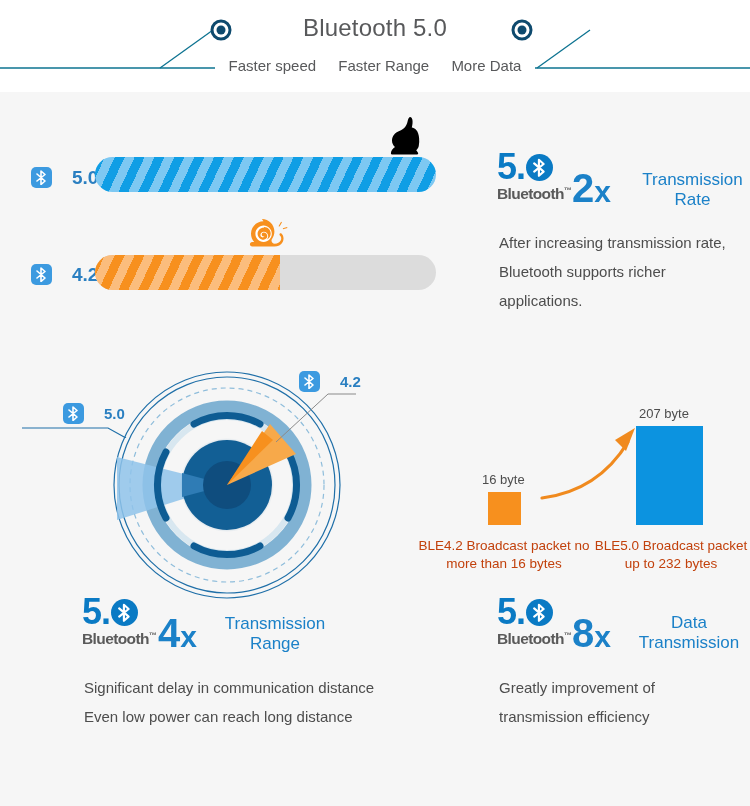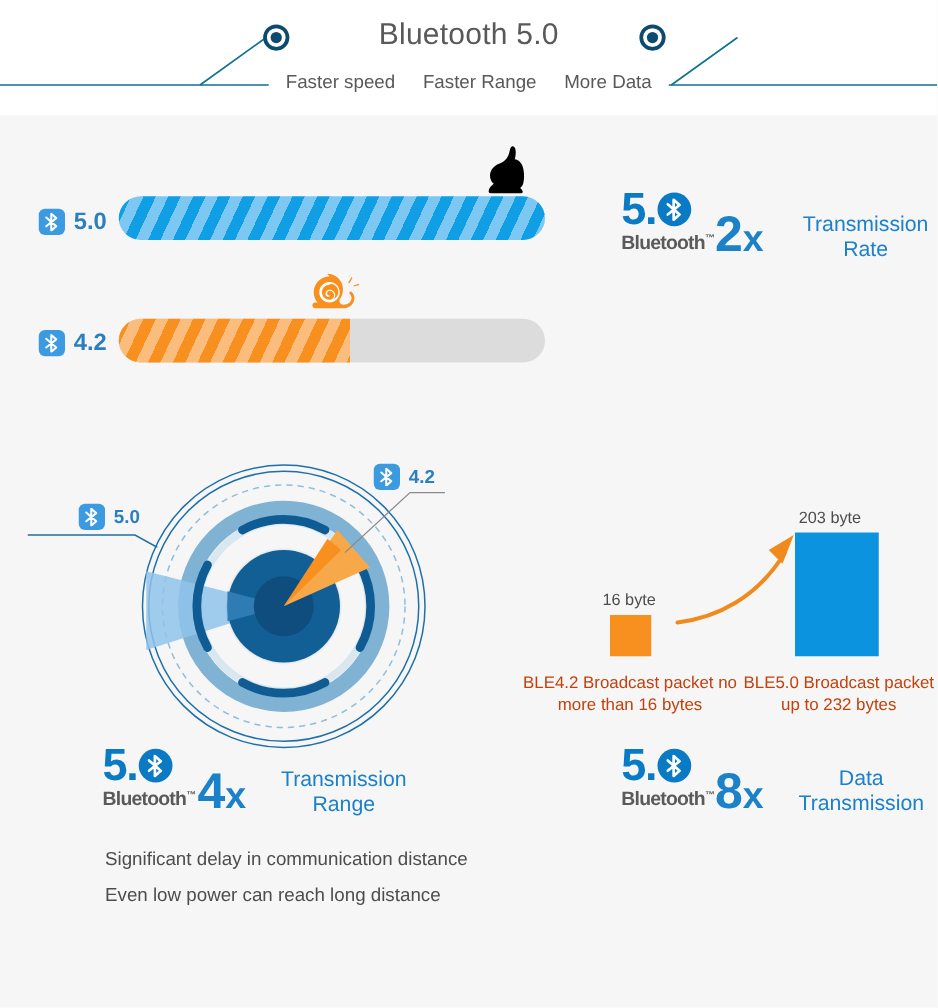--- a/index.html
+++ b/index.html
@@ -24,21 +24,21 @@
     font-size:15px;color:#58595b;
   }
   .header-sub span{margin:0 9px;}
 
   
   .body{position:absolute;left:0;top:92px;width:750px;height:714px;background:#f6f6f6;}
 
   
   .bt-badge{display:inline-block;width:21px;height:21px;border-radius:5px;background:#3c9ae0;position:relative;vertical-align:middle;}
   .bt-badge svg{position:absolute;left:5px;top:3px;}
-  .ver-row{position:absolute;display:flex;align-items:center;gap:7px;}
+  .ver-row{position:absolute;display:flex;align-items:center;gap:20px;}
   .ver-num{font-size:19px;font-weight:bold;color:#2a7fc1;line-height:1;}
 
   
   .bar{position:absolute;height:35px;border-radius:18px;overflow:hidden;}
   .bar-5{left:95px;top:157px;width:341px;
     background:
       repeating-linear-gradient(115deg,#109ee5 0 9px,#7dc8f2 9px 18px);
   }
   .bar-42-track{left:95px;top:255px;width:341px;height:35px;border-radius:18px;background:#dcdcdc;position:absolute;}
   .bar-42-fill{position:absolute;left:0;top:0;width:185px;height:35px;border-radius:18px 0 0 18px;
@@ -147,20 +147,21 @@
     </div>
     <div class="bt-word"><span>Bluetooth</span><sup>™</sup></div>
   </div>
   <div class="mult" style="left:572px;top:168px;">
     <span>2</span><span class="x">x</span>
   </div>
   <div class="mult-label" style="left:635px;top:170px;width:115px;text-align:center;">
     <div>Transmission</div>
     <div>Rate</div>
   </div>
+  <div class="para" style="left:499px;top:228px;width:238px;">After increasing transmission rate, Bluetooth supports richer applications.</div>
 
   <svg class="radar" width="235" height="235" viewBox="0 0 235 235">
     <defs>
       <radialGradient id="gcore" cx="50%" cy="50%" r="50%">
         <stop offset="55%" stop-color="#0e5c93"></stop>
         <stop offset="100%" stop-color="#0e5c93" stop-opacity="0"></stop>
       </radialGradient>
     </defs>
     <circle cx="117" cy="117" r="113" fill="none" stroke="#1f6fa8" stroke-width="1.2"></circle>
     <circle cx="117" cy="117" r="108" fill="none" stroke="#1f6fa8" stroke-width="1.2"></circle>
@@ -205,21 +206,21 @@
     <span class="bt-badge">
       <svg width="11" height="15" viewBox="0 0 11 15">
           <path d="M1 4l8 7-4 3.5V1L9 4.5 1 11" fill="none" stroke="#ffffff" stroke-width="1.6" stroke-linejoin="round" stroke-linecap="round"></path>
         </svg>
     </span>
     <span class="ver-num" style="font-size:15px;">4.2</span>
   </div>
 
   <div class="pk-val pk-val-small">16 byte</div>
   <div class="pk-bar pk-bar-small"></div>
-  <div class="pk-val pk-val-big">203 byte</div>
+  <div class="pk-val pk-val-big">207 byte</div>
   <div class="pk-bar pk-bar-big"></div>
   <svg style="position:absolute;left:540px;top:420px;" width="110" height="90">
     <path d="M2 78 C34 74 66 58 88 22" fill="none" stroke="#f08a1e" stroke-width="3.2" stroke-linecap="round"></path>
     <path d="M95 8 L86 31 L75 20 Z" fill="#f08a1e"></path>
   </svg>
   <div class="pk-cap pk-cap-small">BLE4.2 Broadcast packet no more than 16 bytes</div>
   <div class="pk-cap pk-cap-big">BLE5.0 Broadcast packet up to 232 bytes</div>
 
   <div class="bt-lockup" style="left:82px;top:597px;">
     <div class="five">
@@ -255,14 +256,15 @@
     </div>
     <div class="bt-word"><span>Bluetooth</span><sup>™</sup></div>
   </div>
   <div class="mult" style="left:572px;top:613px;">
     <span>8</span><span class="x">x</span>
   </div>
   <div class="mult-label" style="left:628px;top:613px;width:122px;text-align:center;">
     <div>Data</div>
     <div>Transmission</div>
   </div>
+  <div class="para" style="left:499px;top:673px;width:235px;">Greatly improvement of transmission efficiency</div>
 
 </div>
 
 </body></html>

